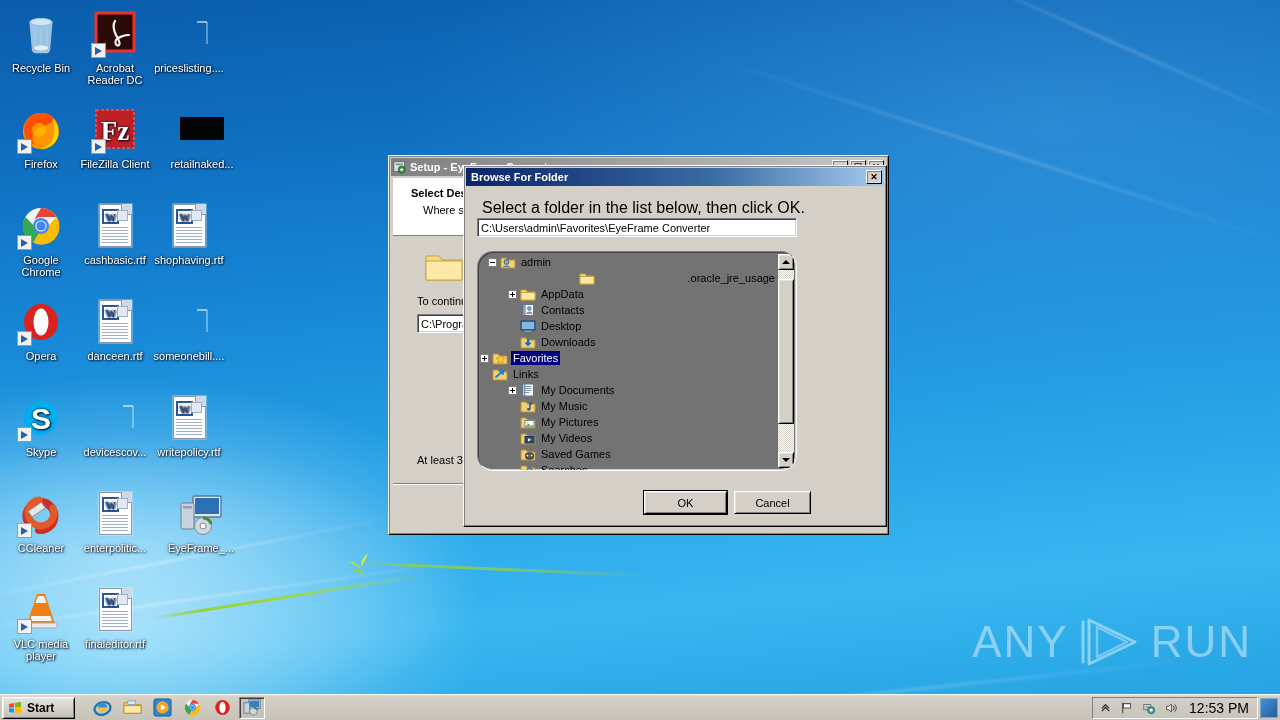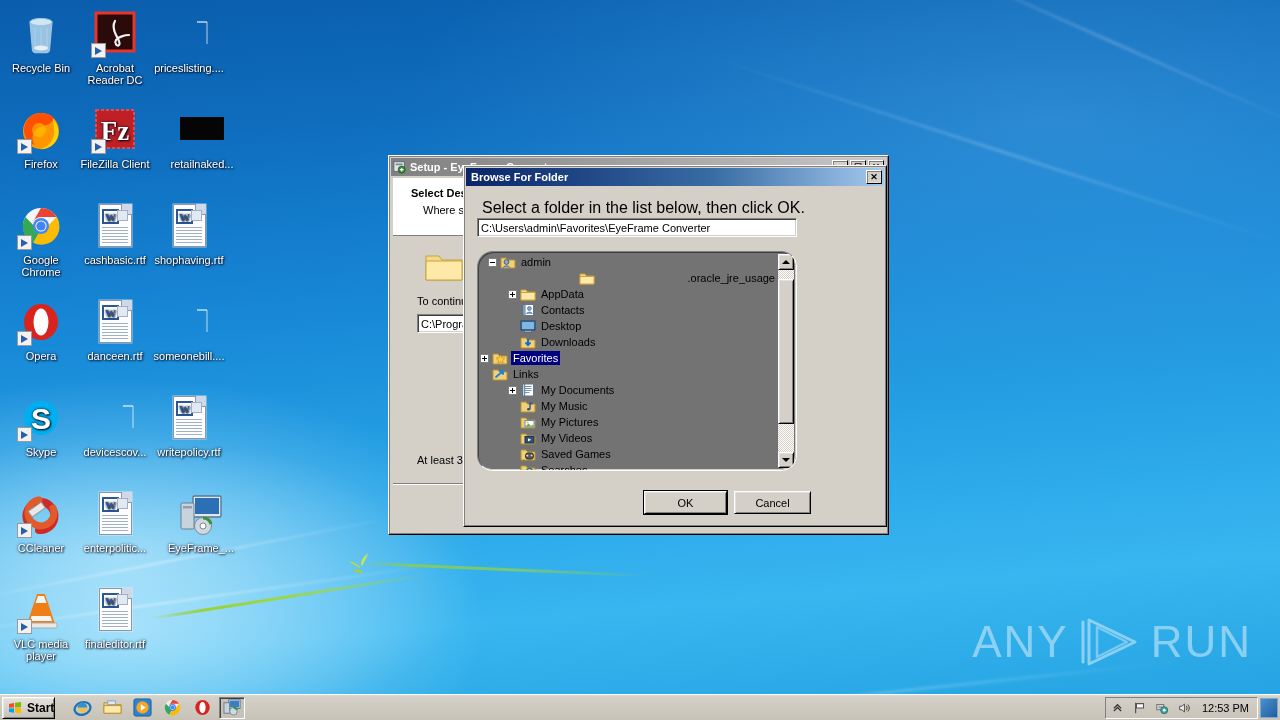--- a/index.html
+++ b/index.html
@@ -230,21 +230,21 @@
   .arrow-dn { width:0;height:0;border-left:4px solid transparent;border-right:4px solid transparent;border-top:4px solid #000; }
 
   
   #taskbar {
     position:absolute; left:0; bottom:0; width:1280px; height:26px;
     background: linear-gradient(180deg,#dcdcd4 0%, #d4d0c8 8%, #cfcac0 50%, #c8c3b8 100%);
     border-top: 1px solid #ffffff;
     display:flex; align-items:center;
   }
   #start-btn {
-    height:22px; margin-left:2px; padding:0 0 0 4px;
+    height:22px; margin-left:2px; padding:0 20px 0 4px;
     display:flex; align-items:center; gap:4px;
     background: linear-gradient(180deg,#e4e2dc 0%,#d4d0c8 60%,#c2beb4 100%);
     border-top: 1px solid #ffffff; border-left: 1px solid #ffffff;
     border-right: 1px solid #000; border-bottom: 1px solid #000;
     box-shadow: 1px 1px 0 0 #e8e8e8 inset, -1px -1px 0 0 #808080 inset;
     font: bold 12px "Liberation Sans", sans-serif; color:#000;
     cursor: default;
   }
   .qlaunch {
     width:26px; height:22px; margin-left:4px;
@@ -258,21 +258,21 @@
     box-shadow: 1px 1px 0 0 #404040 inset;
   }
   #tray {
     margin-left:auto; height:22px; margin-right:2px;
     display:flex; align-items:center; gap:6px; padding:0 4px;
     border-top:1px solid #808080; border-left:1px solid #808080;
     border-right:1px solid #ffffff; border-bottom:1px solid #ffffff;
     font-size:11px; color:#000;
   }
   #tray .tray-ico { width:16px; height:16px; display:flex; align-items:center; justify-content:center; cursor: default; }
-  #clock { font-size:11px; padding:0 4px; cursor: default; }
+  #clock { font-size:14px; padding:0 4px; cursor: default; }
   #show-desktop {
     width:18px; height:20px; margin-right:2px;
     background: linear-gradient(135deg,#4a8fd0,#1e5f9e);
     border:1px solid #7fa8cf; cursor: default;
   }
 
   
   #watermark {
     position:absolute; right:28px; bottom:52px;
     display:flex; align-items:center; gap:10px;

